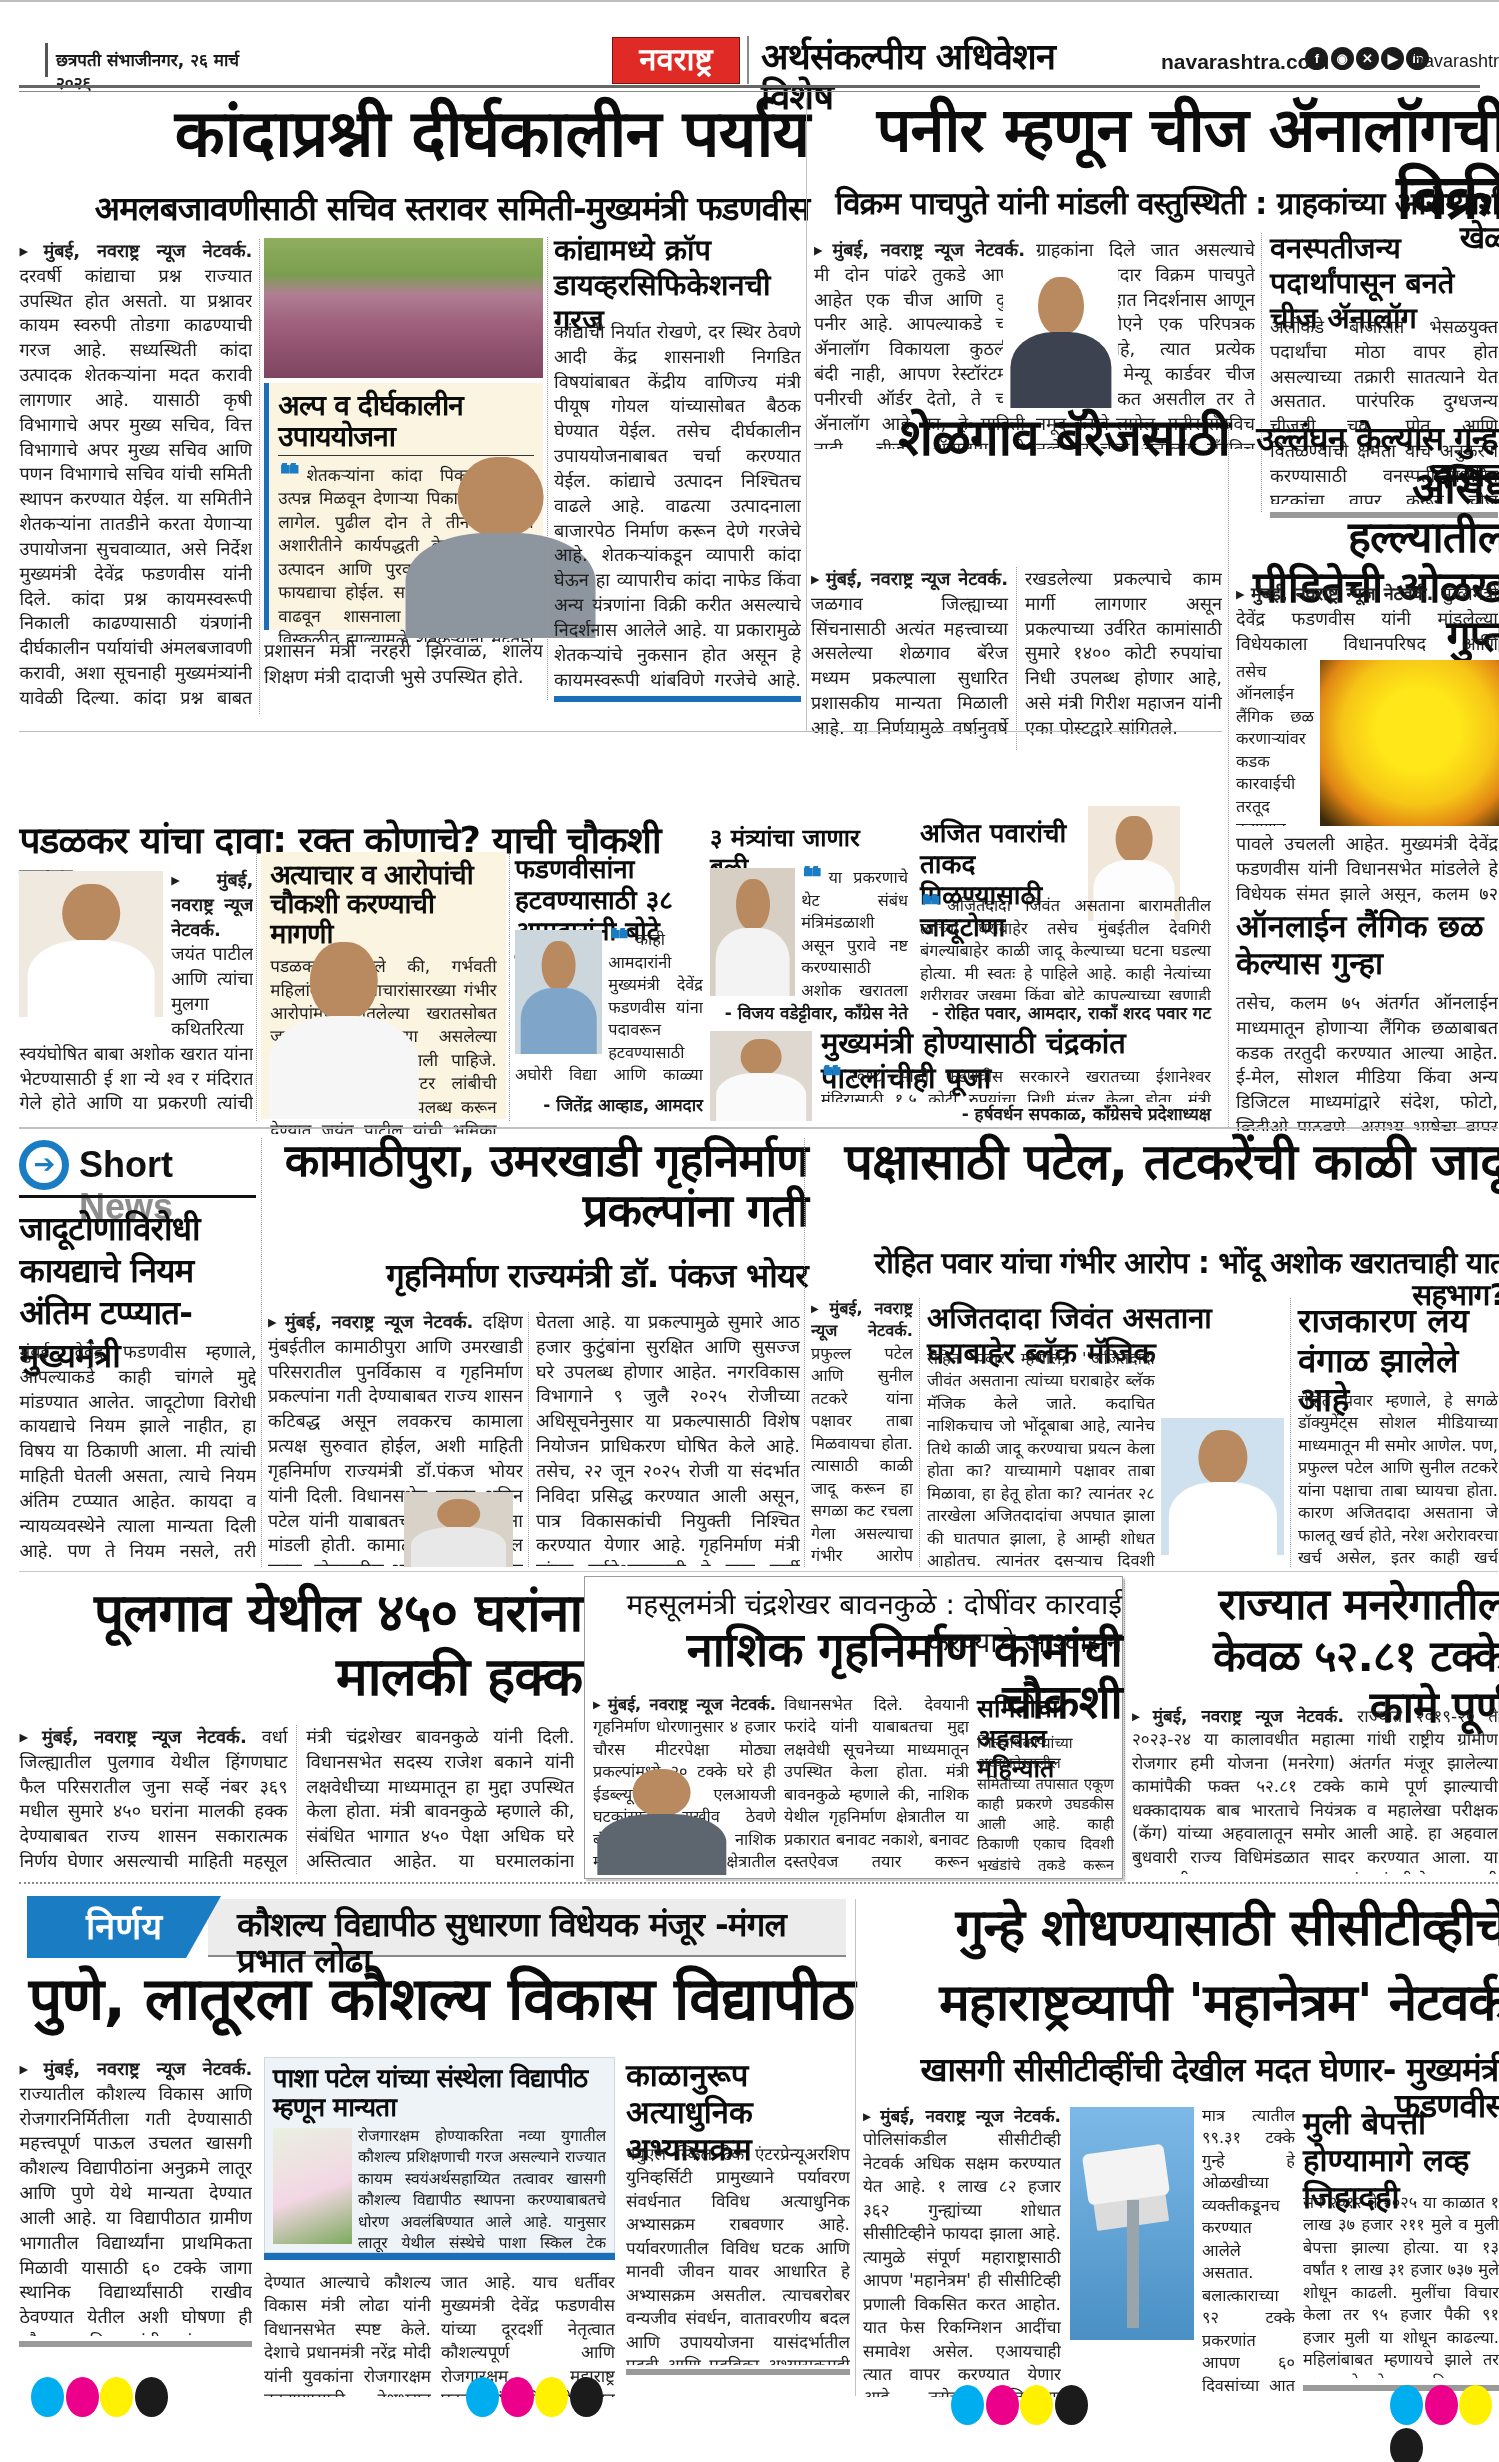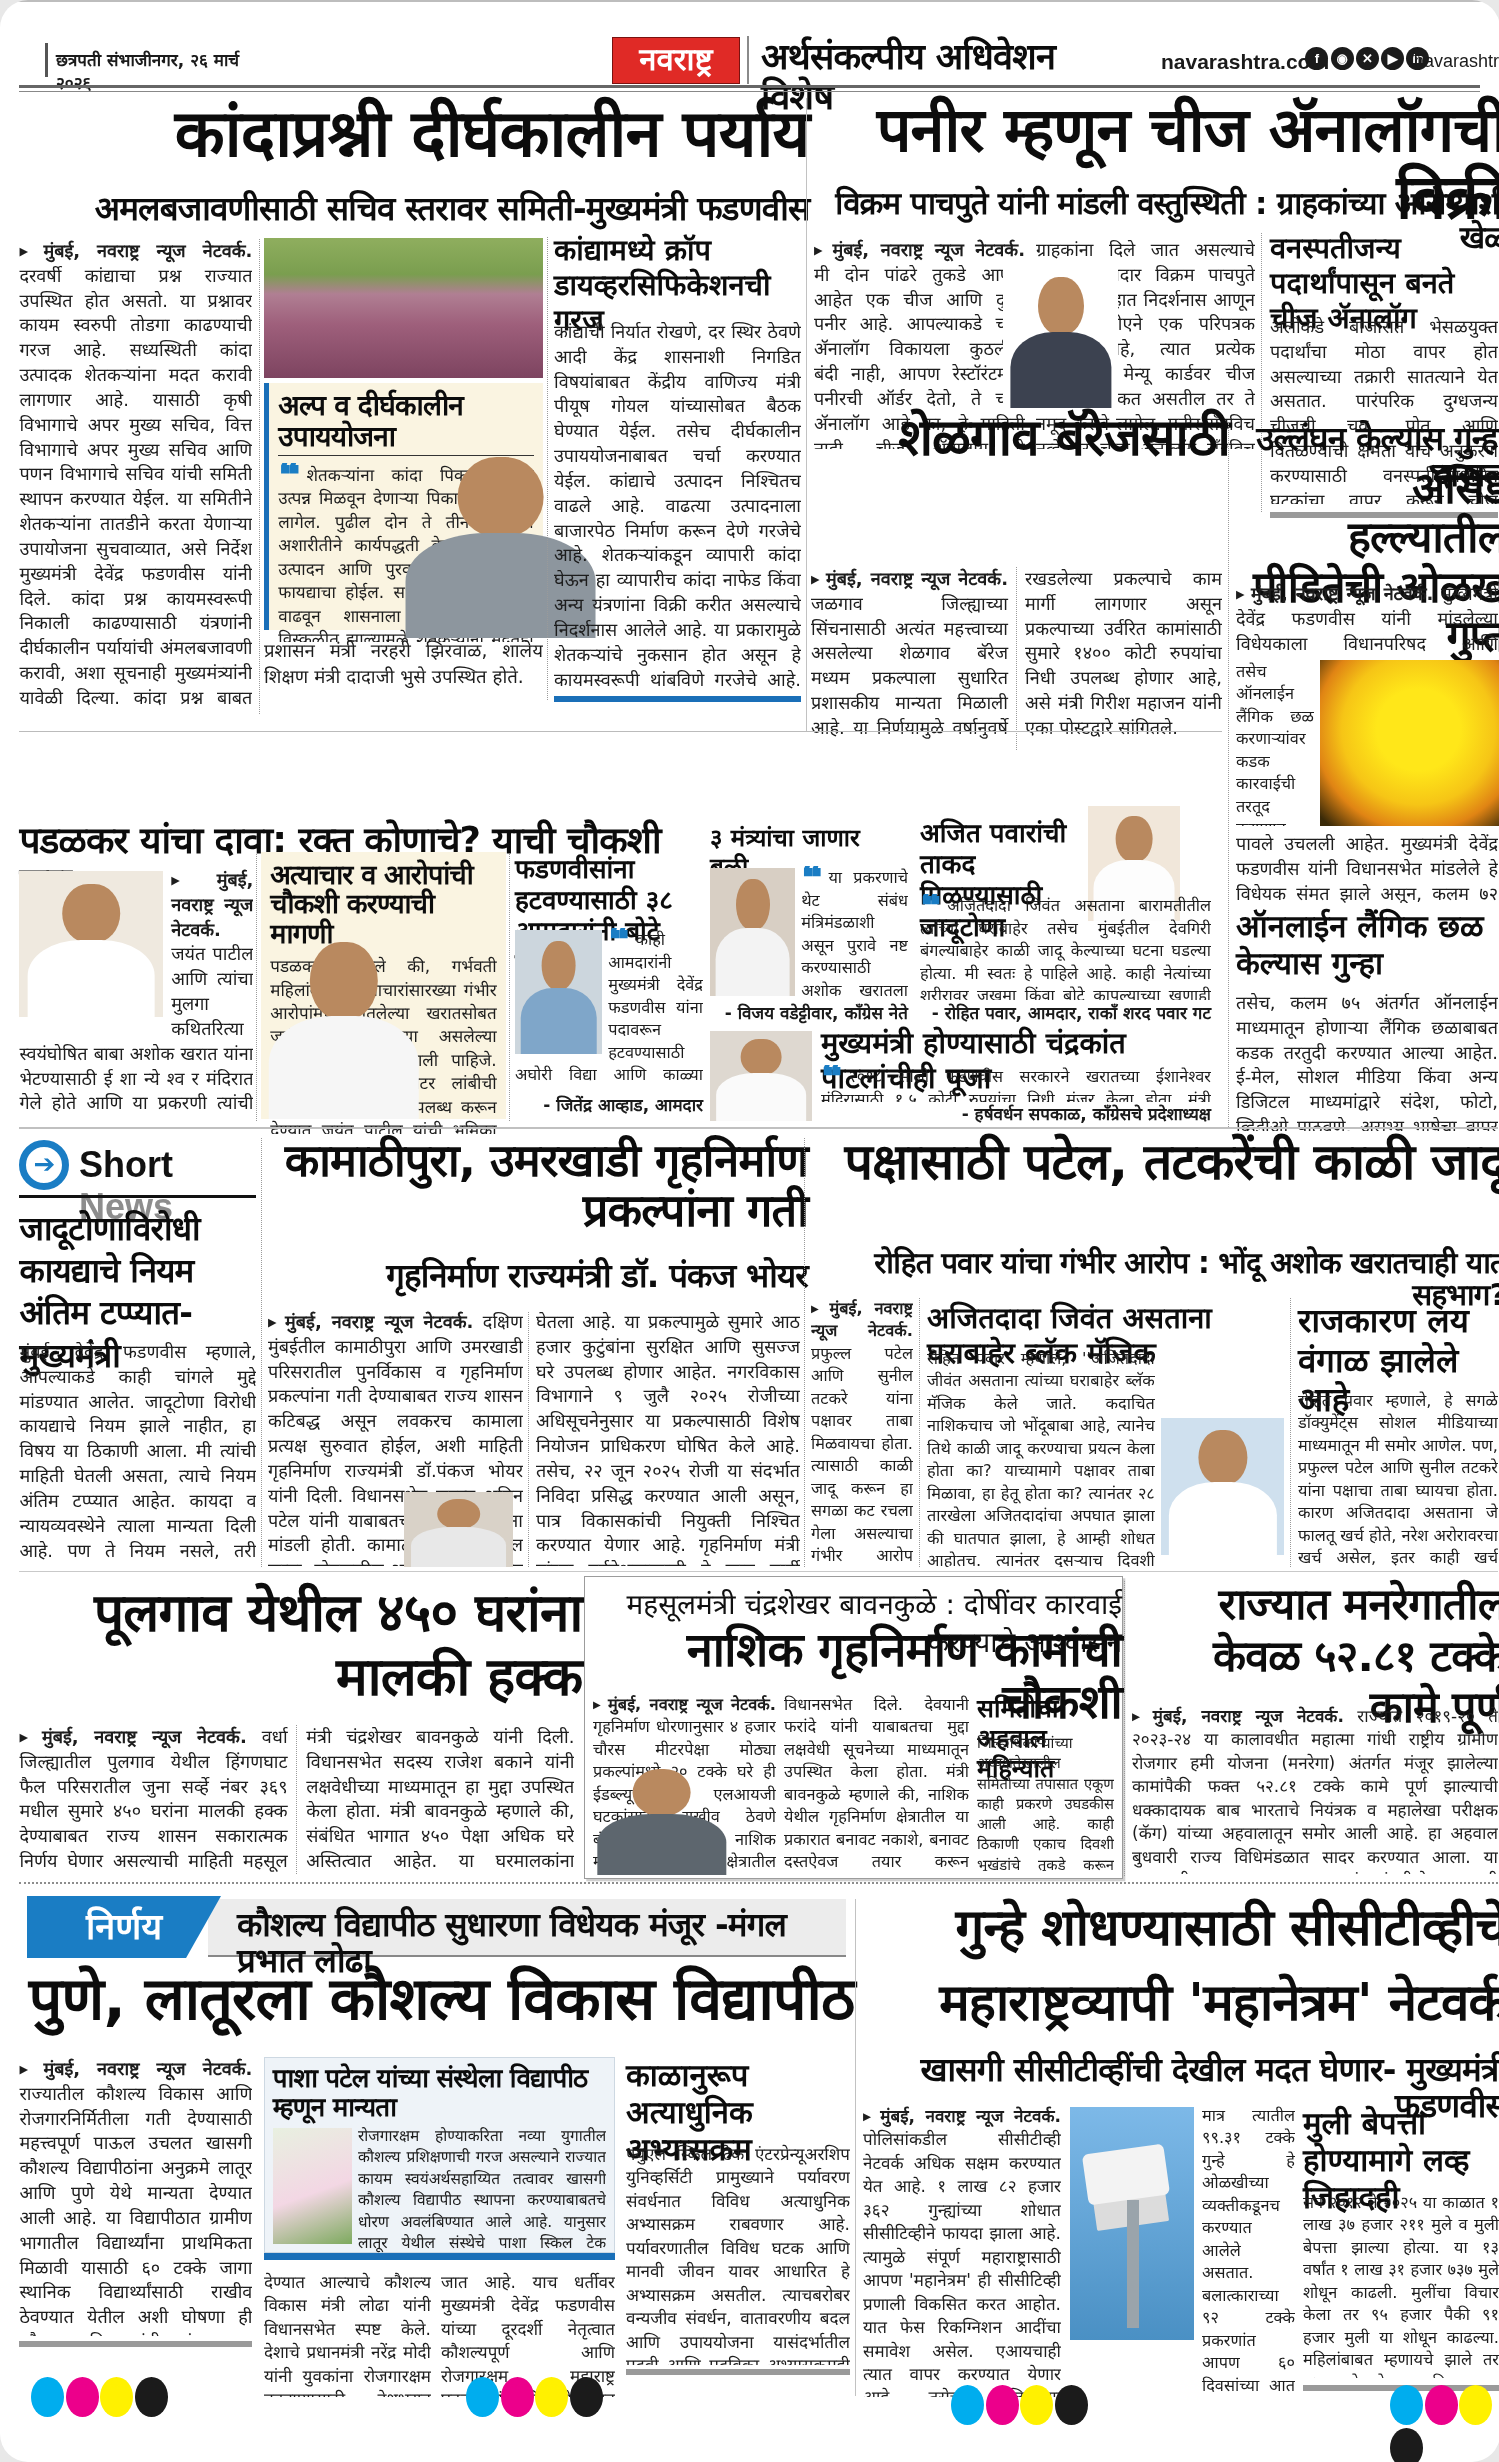--- a/index.html
+++ b/index.html
@@ -1,17 +1,17 @@
 <!DOCTYPE html>
 <html style="font-size:12.4px"><head>
 <meta charset="utf-8">
 <style>
   html,body{margin:0;padding:0;background:#e8e8e8;}
   #page{position:relative;width:1500px;height:2462px;margin:0 auto;background:#ffffff;
-        font-family:"DejaVu Sans",sans-serif;color:#1b1b1b;overflow:hidden;border-radius:28px;}
+        font-family:"DejaVu Sans",sans-serif;color:#1b1b1b;overflow:hidden;}
   .abs{position:absolute;}
   .hl{font-weight:700;color:#0c0c0c;line-height:1.1;letter-spacing:-0.8px;}
   .ctr{text-align:right;margin-left:8px;}
   .body-txt{text-align:justify;color:#1d1d1d;line-height:1.38;overflow:hidden;}
   .lede{font-weight:700;}
   .mark{font-size:0.62em;margin-right:4.7px;position:relative;top:-2.3px;}
   .dot-v{border-left:1.6px dotted #9a9a9a;}
   .hair-v{border-left:0.8px solid #c2c2c2;}
   .dot-h{border-top:2.3px dotted #8d8d8d;}
   .rule{background:#9a9a9a;}

